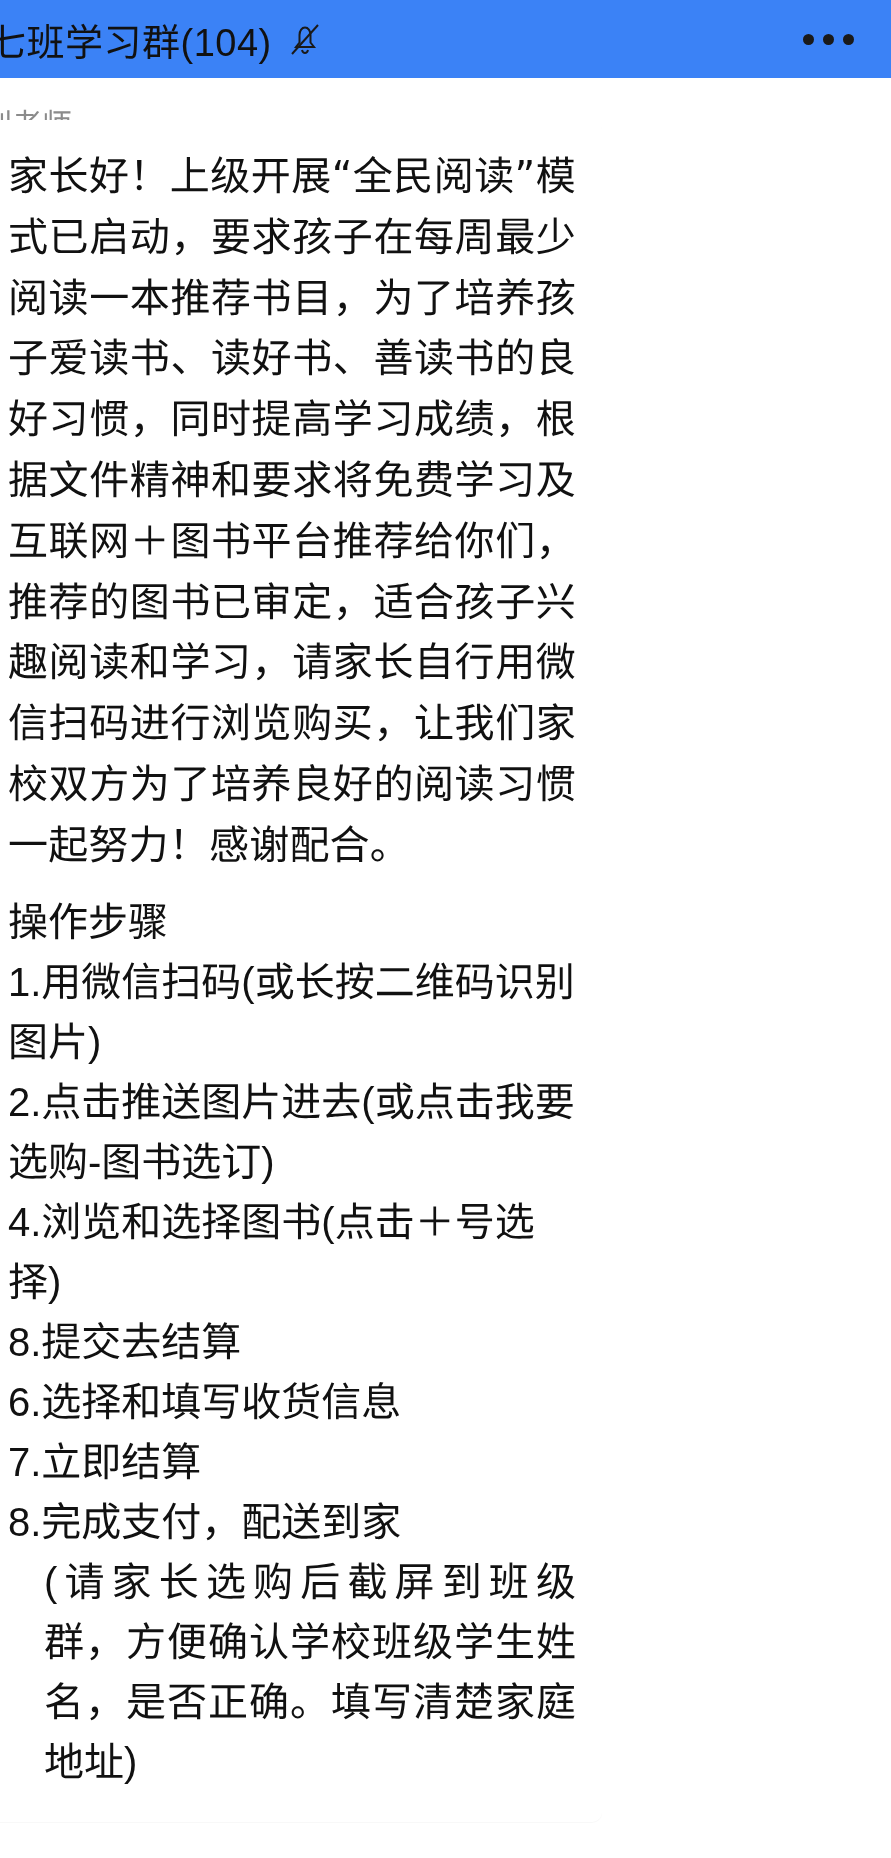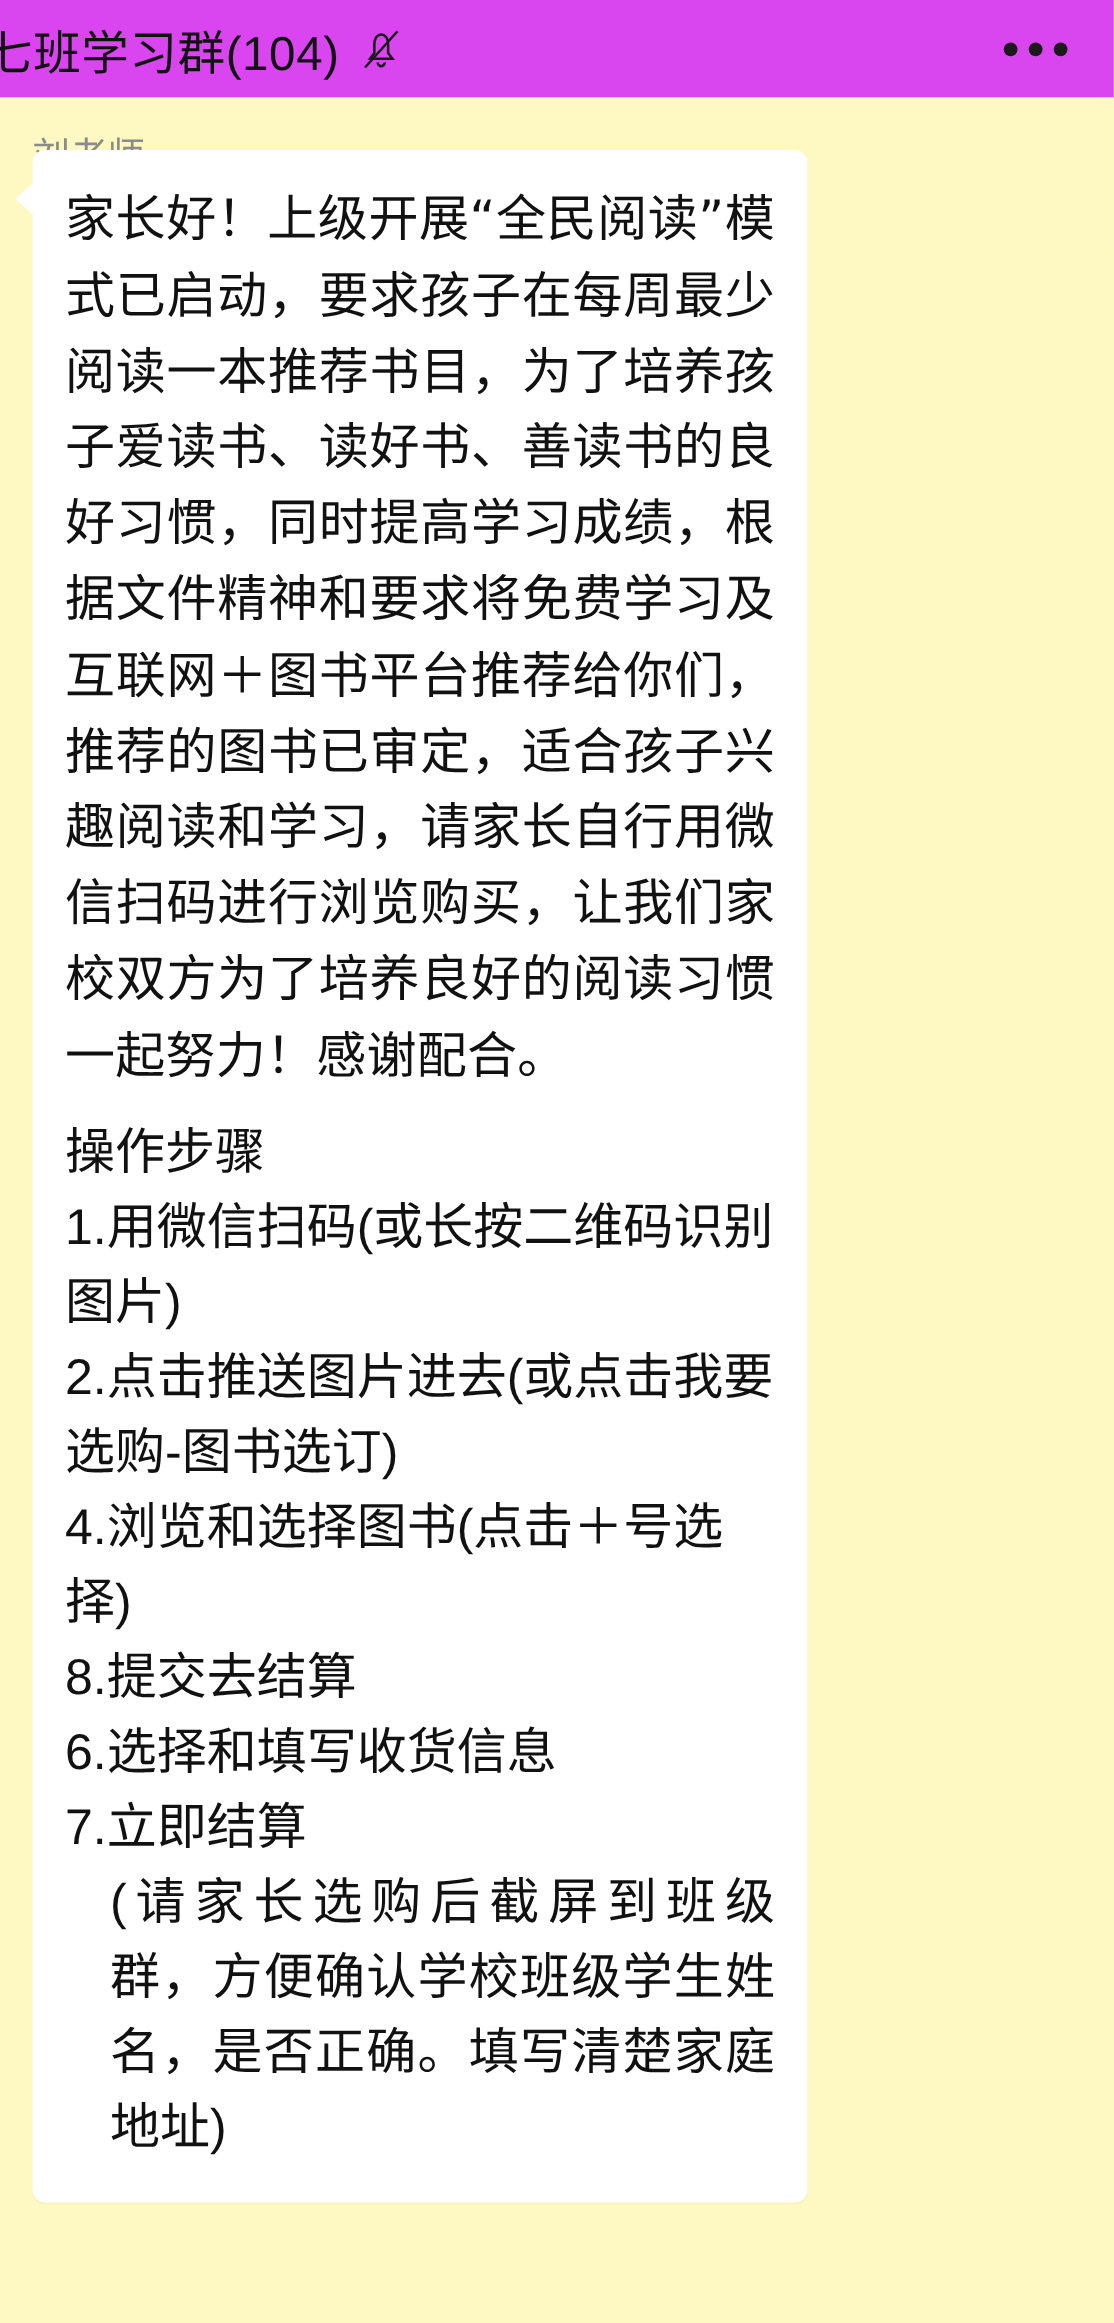--- a/index.html
+++ b/index.html
@@ -12,21 +12,21 @@
     height: 1858px;
     font-family: "Liberation Sans", "DejaVu Sans", sans-serif;
     overflow: hidden;
     position: relative;
   }
 
   
   .header {
     position: relative;
     height: 78px;
-    background: #d946ef;
+    background: #3b82f6;
     display: flex;
     align-items: center;
     padding: 0 26px 0 0;
     box-sizing: border-box;
   }
   .header-title-wrap {
     display: flex;
     align-items: center;
     flex: 1;
     min-width: 0;
@@ -60,23 +60,22 @@
     height: 11px;
     border-radius: 50%;
     background: #1a1a1a;
     display: block;
   }
 
   
   .chat-body {
     position: relative;
     height: 1780px;
-    background: #fef9c3;
+    background: #ffffff;
     overflow: hidden;
-    padding-left: 44px;
   }
   .sender-row {
     padding: 22px 0 10px 0;
     margin-left: -18px;
     height: 42px;
     box-sizing: border-box;
   }
   .sender-name {
     font-size: 30px;
     color: #8b8b8b;
@@ -173,17 +172,18 @@
   <div class="bubble-row">
     <div class="bubble">
       <div class="msg-text para">家长好！上级开展“全民阅读”模式已启动，要求孩子在每周最少阅读一本推荐书目，为了培养孩子爱读书、读好书、善读书的良好习惯，同时提高学习成绩，根据文件精神和要求将免费学习及互联网＋图书平台推荐给你们，推荐的图书已审定，适合孩子兴趣阅读和学习，请家长自行用微信扫码进行浏览购买，让我们家校双方为了培养良好的阅读习惯一起努力！感谢配合。</div>
       <div class="steps-title">操作步骤</div>
       <div class="step-line">1.用微信扫码(或长按二维码识别图片)</div>
       <div class="step-line">2.点击推送图片进去(或点击我要选购-图书选订)</div>
       <div class="step-line">4.浏览和选择图书(点击＋号选择)</div>
       <div class="step-line">8.提交去结算</div>
       <div class="step-line">6.选择和填写收货信息</div>
       <div class="step-line">7.立即结算</div>
+      <div class="step-line">8.完成支付，配送到家</div>
       <div class="note-text">(请家长选购后截屏到班级群，方便确认学校班级学生姓名，是否正确。填写清楚家庭地址)</div>
     </div>
   </div>
 
 </div>
 
 </body></html>

